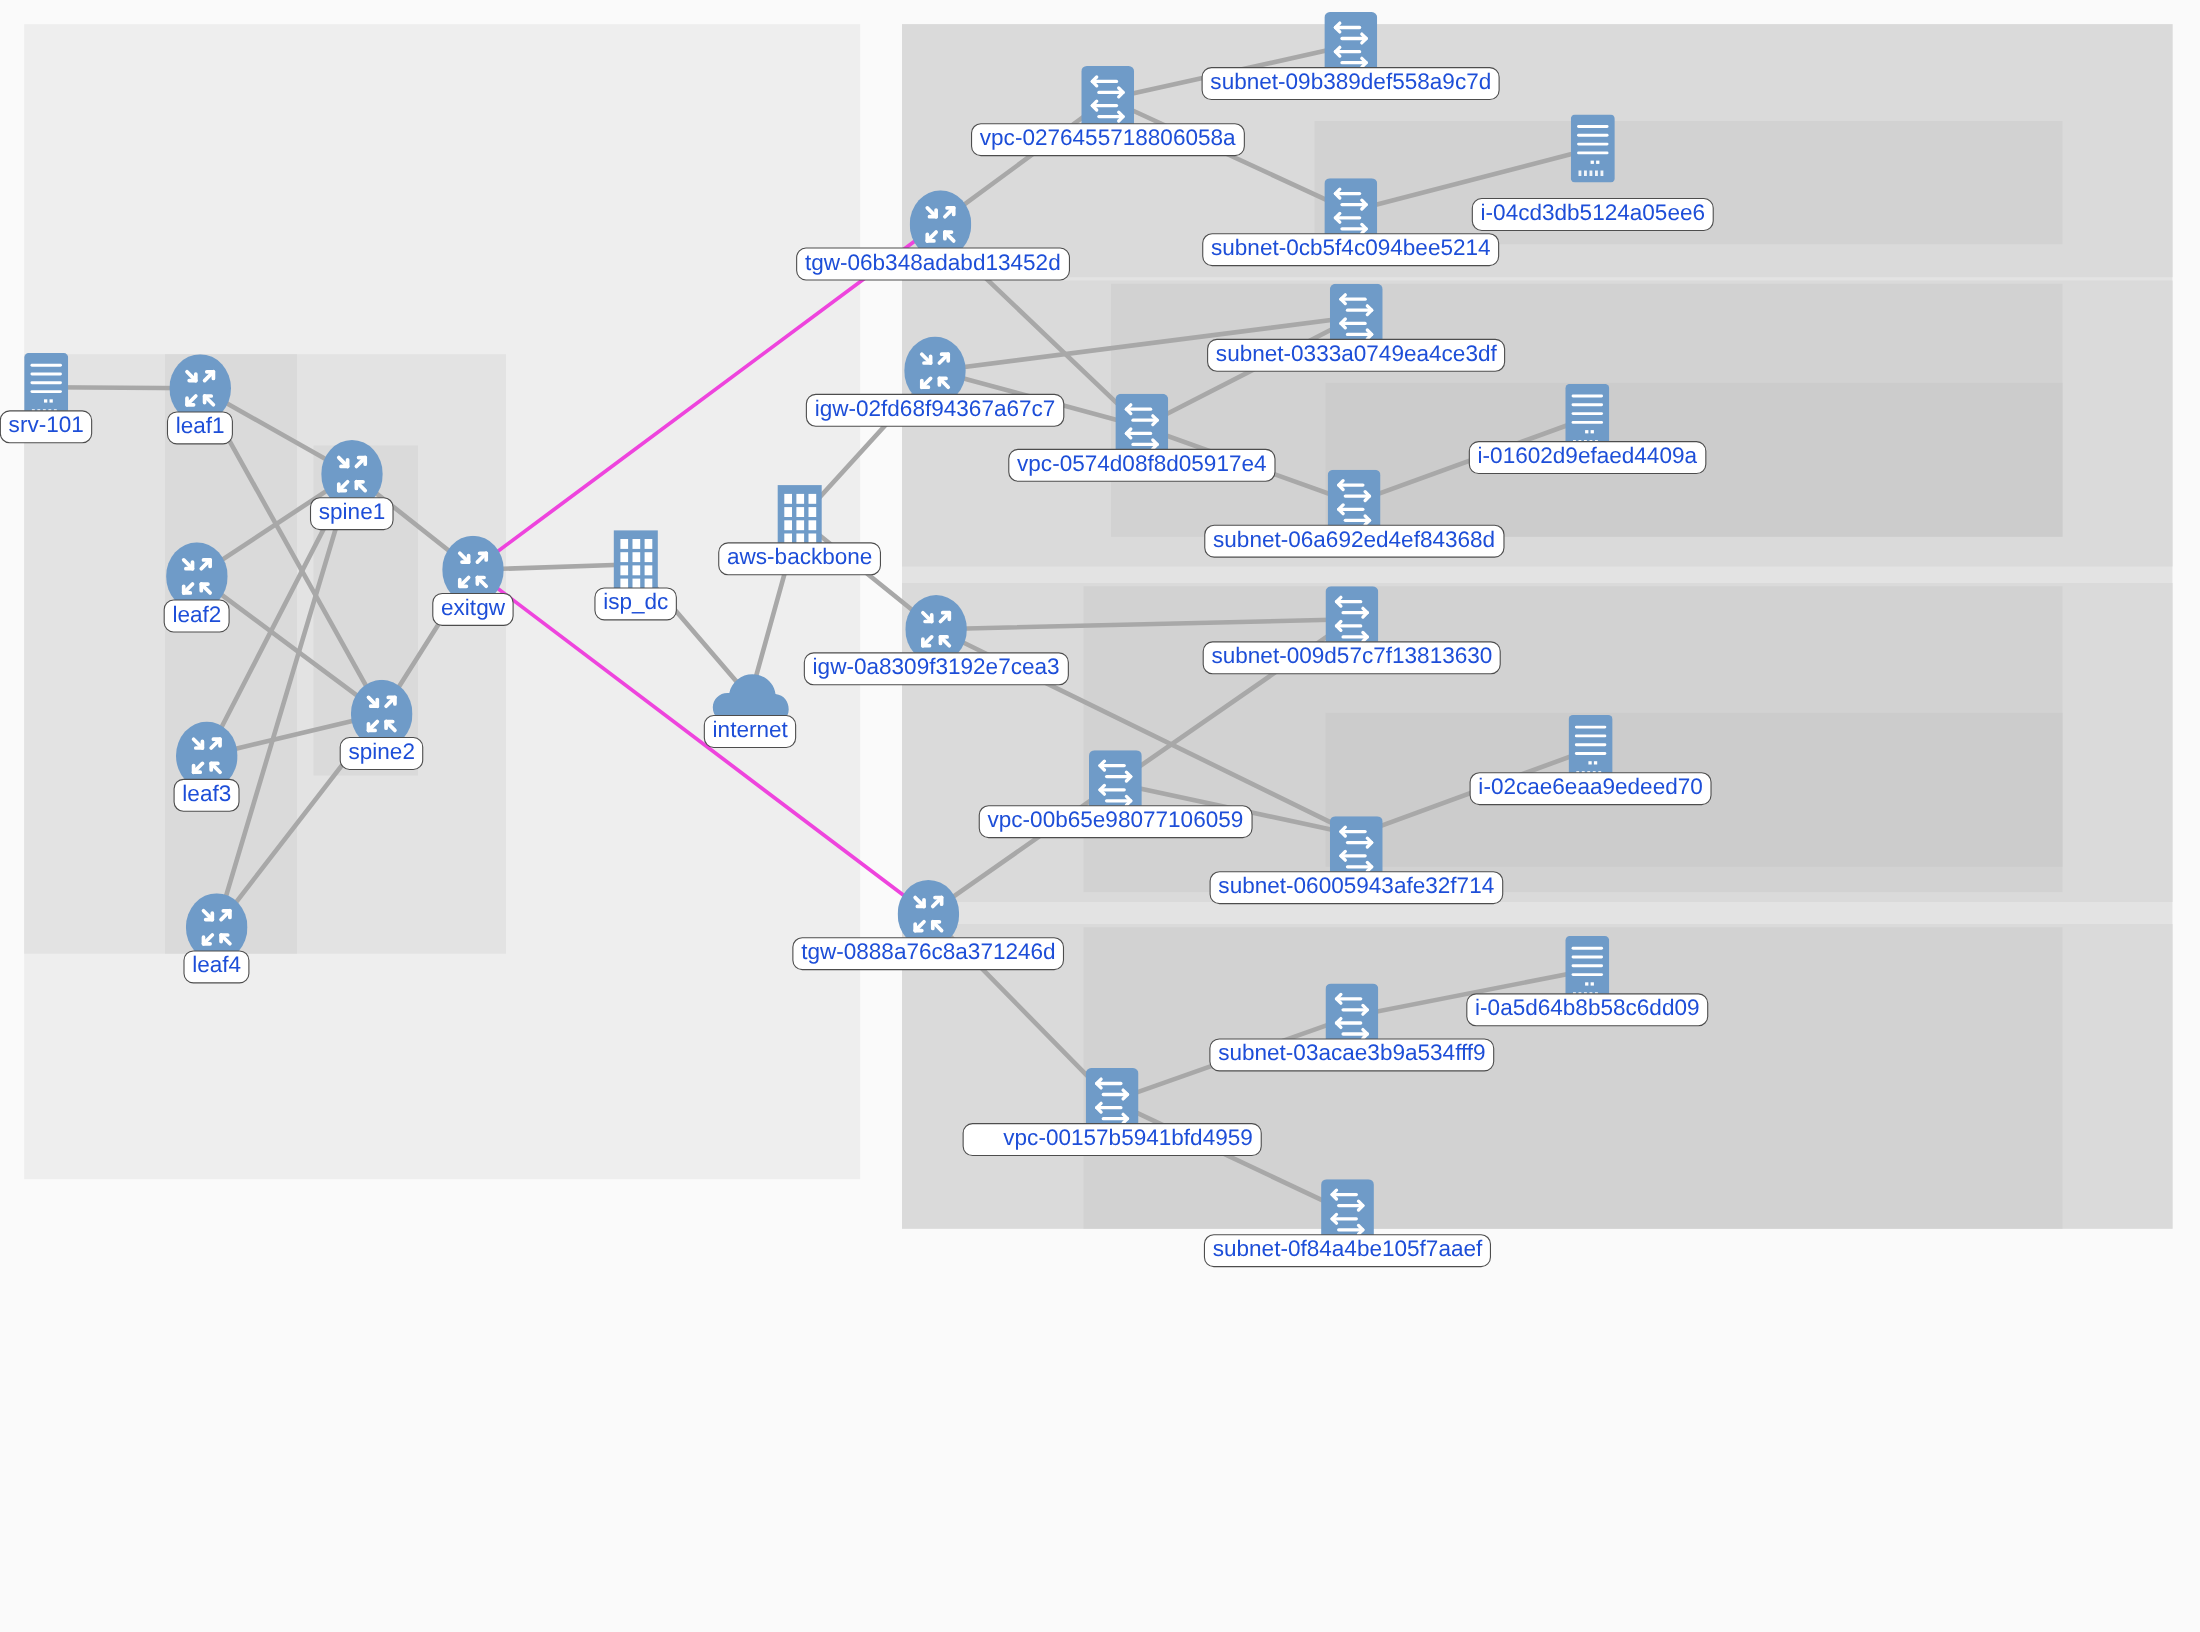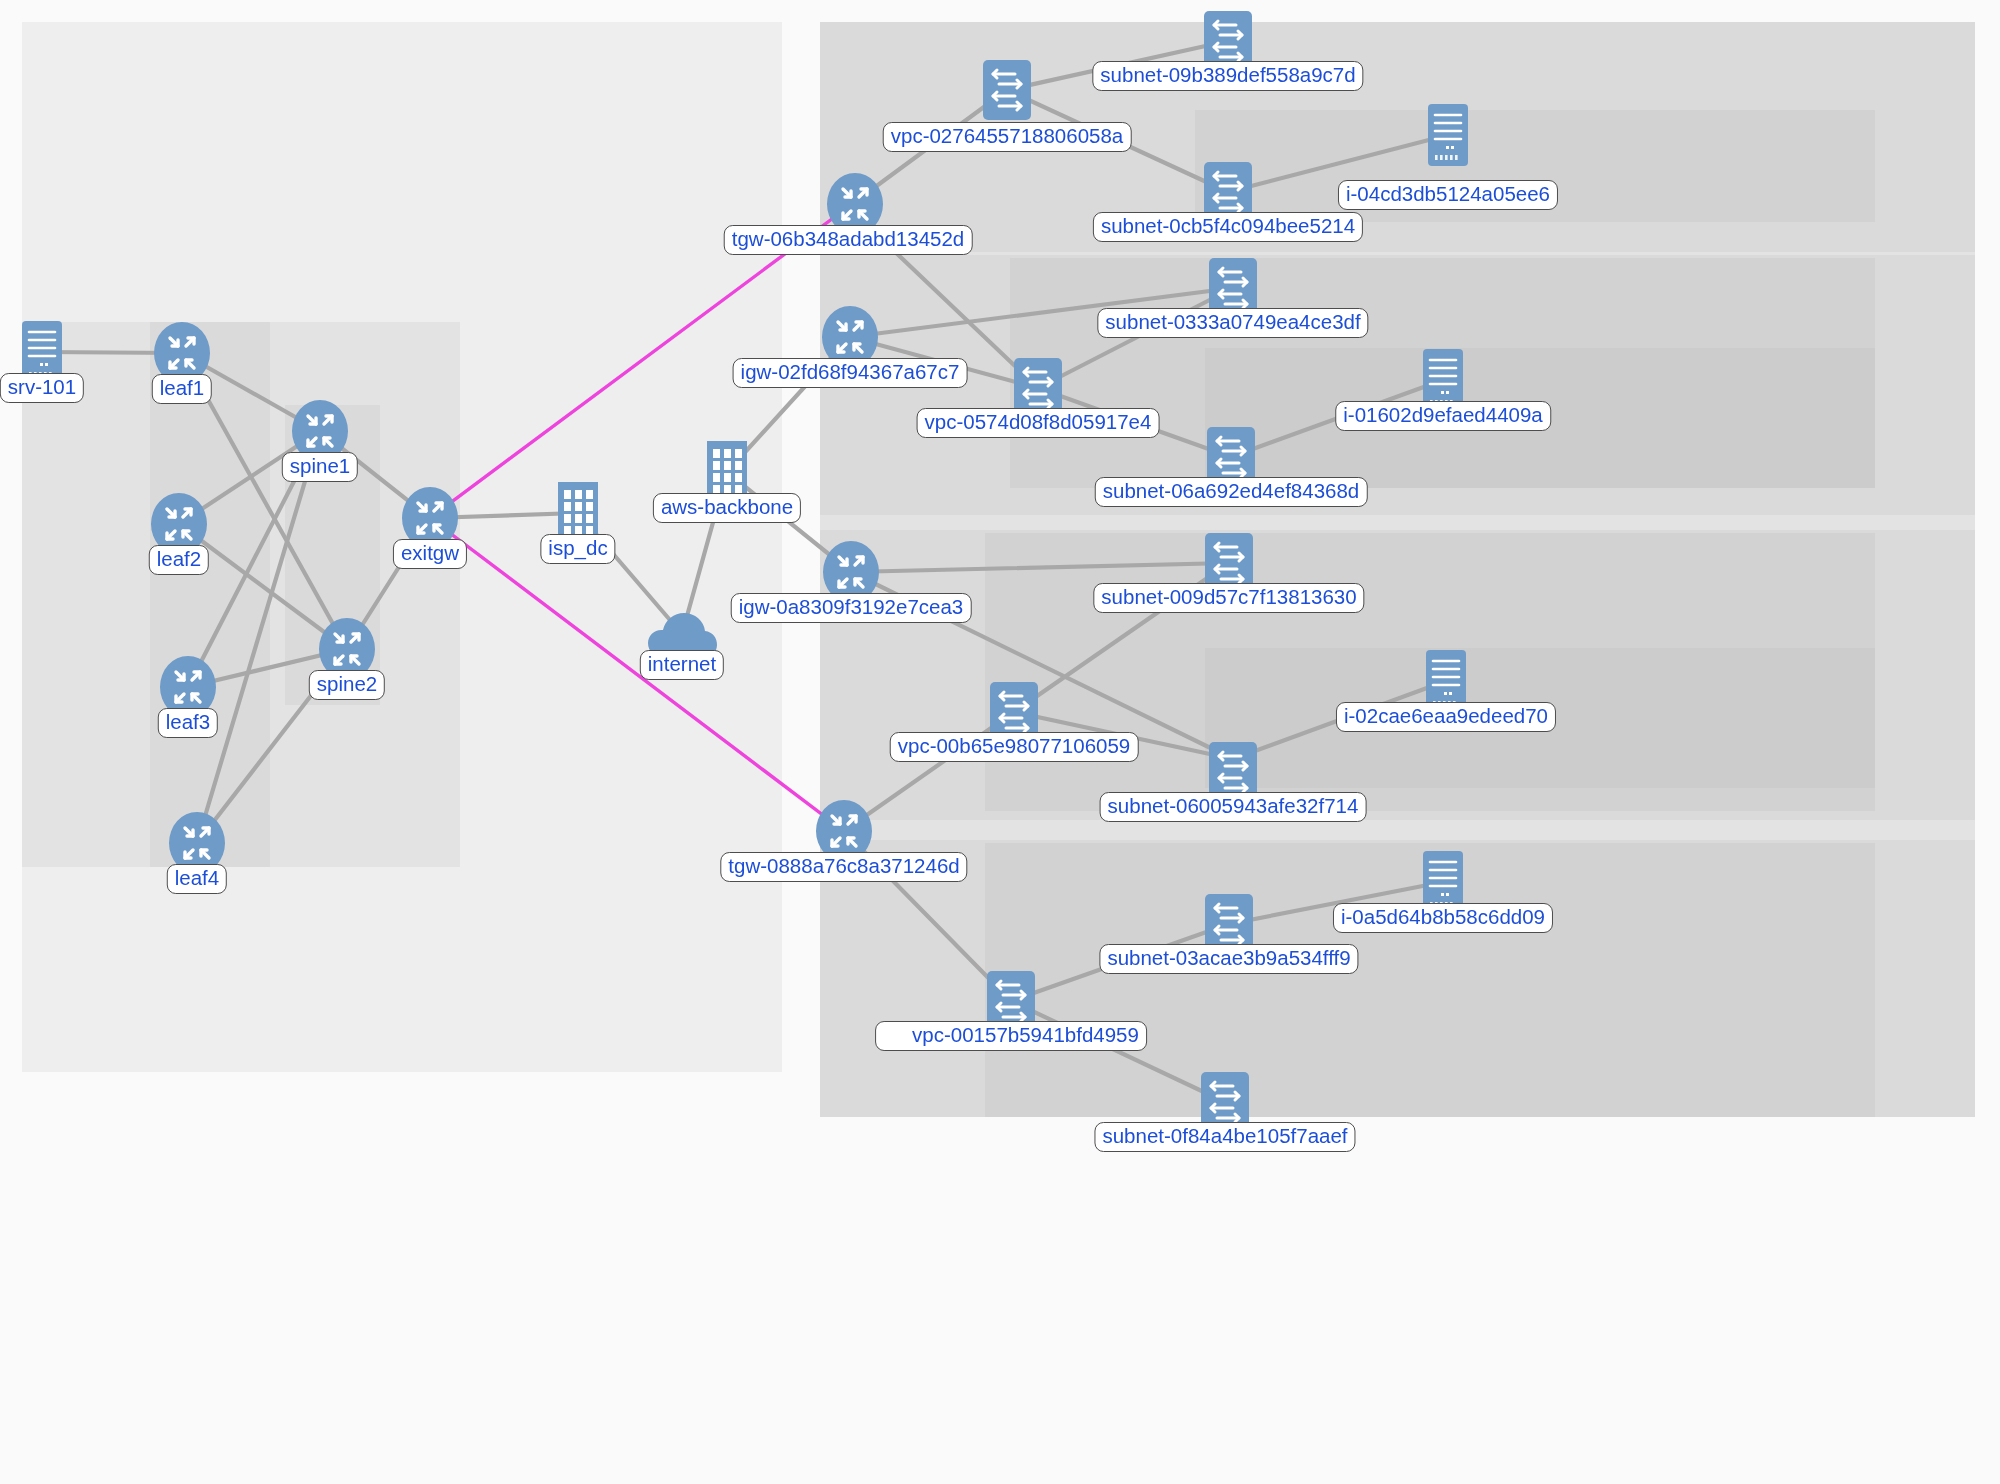--- a/index.html
+++ b/index.html
@@ -393,21 +393,21 @@
               <path d="M14 10 L10 14 L14 18"></path>
               <path d="M16 24 L38 24"></path>
               <path d="M34 20 L38 24 L34 28"></path>
               <path d="M32 36 L10 36"></path>
               <path d="M14 32 L10 36 L14 40"></path>
               <path d="M16 46 L38 46"></path>
               <path d="M34 42 L38 46 L34 50"></path>
             </g>
           </svg>
         </span>
-        <div class="label" style="top: 62px;">vpc-0276455718806058a</div>
+        <div class="label" style="top: 52px;">vpc-0276455718806058a</div>
       </div>
       <div class="node" style="left: 1228px; top: 41px; width: 48px; height: 60px;">
         <span class="glyph switch">
           <svg viewBox="0 0 48 60">
             <rect x="0" y="0" width="48" height="60" rx="5" fill="#6f9bc8"></rect>
             <g stroke="#fff" stroke-width="3" stroke-linecap="round" stroke-linejoin="round" fill="none">
               <path d="M32 14 L10 14"></path>
               <path d="M14 10 L10 14 L14 18"></path>
               <path d="M16 24 L38 24"></path>
               <path d="M34 20 L38 24 L34 28"></path>

